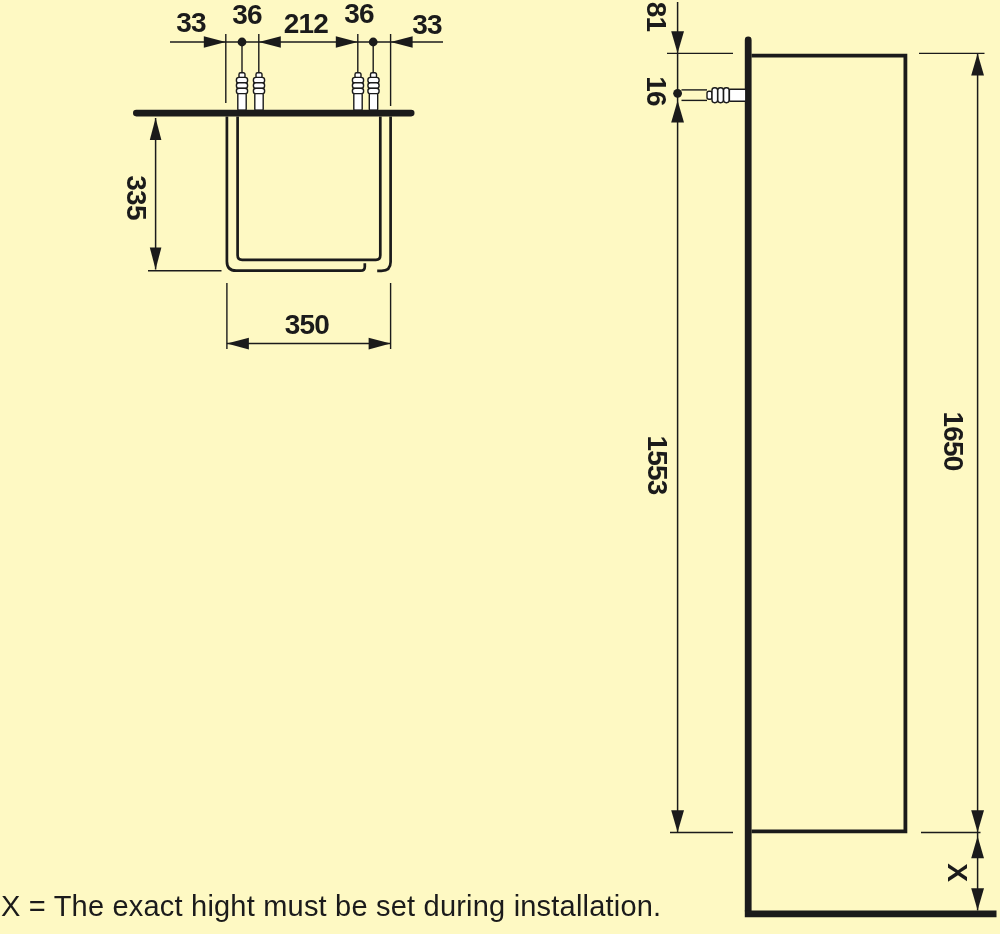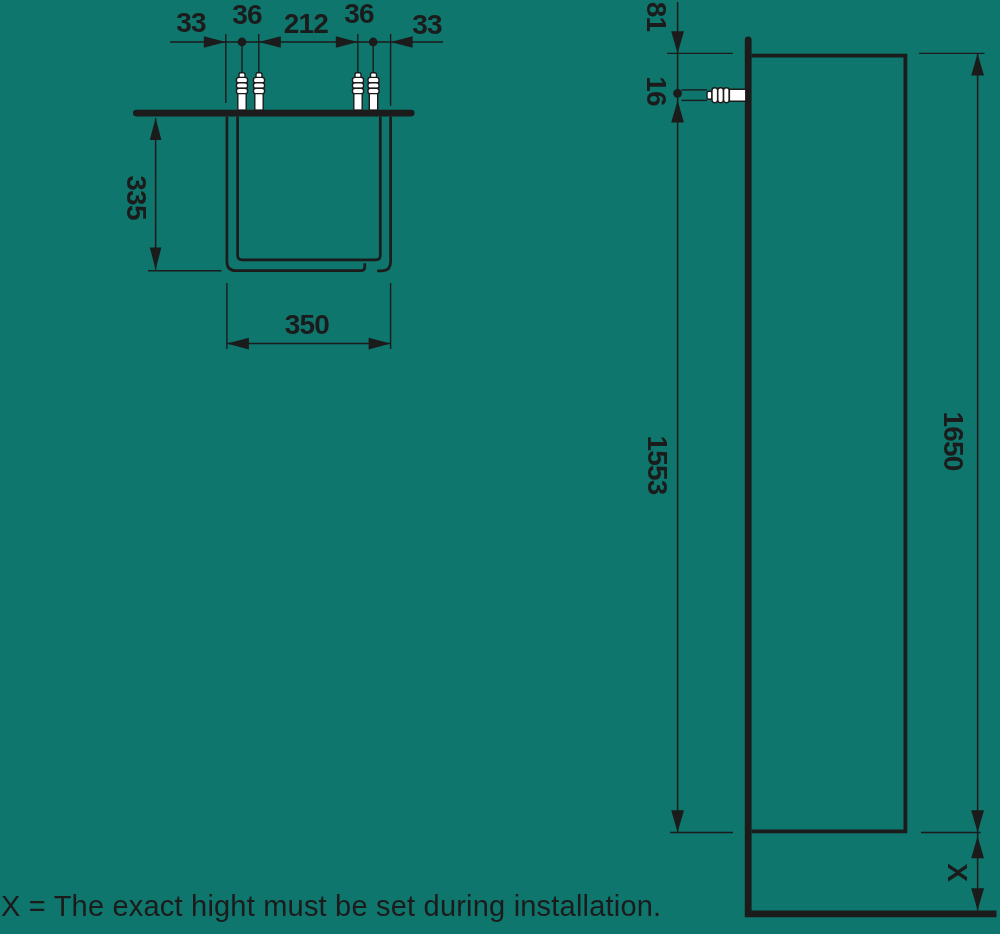--- a/index.html
+++ b/index.html
@@ -1,16 +1,16 @@
 <!DOCTYPE html>
 <html><head>
 <meta charset="utf-8">
 <style>
   html,body{margin:0;padding:0;background:#fff;}
-  #stage{position:relative;width:1000px;height:934px;background:#0f766e;overflow:hidden;
+  #stage{position:relative;width:1000px;height:934px;background:#fef9c3;overflow:hidden;
          font-family:"Liberation Sans", sans-serif;}
   svg{position:absolute;left:0;top:0;}
   .thin{stroke:#1b1b1b;stroke-width:1.5;fill:none;stroke-linecap:butt;}
   .xline{stroke:#1b1b1b;stroke-width:1.4;fill:none;}
   .arrow{fill:#1b1b1b;stroke:none;}
   .dot{fill:#1b1b1b;stroke:none;}
   .outline{stroke:#1b1b1b;stroke-width:2.7;fill:none;stroke-linejoin:round;}
   .sideout{stroke:#1b1b1b;stroke-width:3.8;fill:none;stroke-linejoin:miter;}
   .heavyR{stroke:#1b1b1b;stroke-width:6.8;fill:none;stroke-linecap:round;}
   .heavyB{stroke:#1b1b1b;stroke-width:6.8;fill:none;stroke-linecap:butt;}

